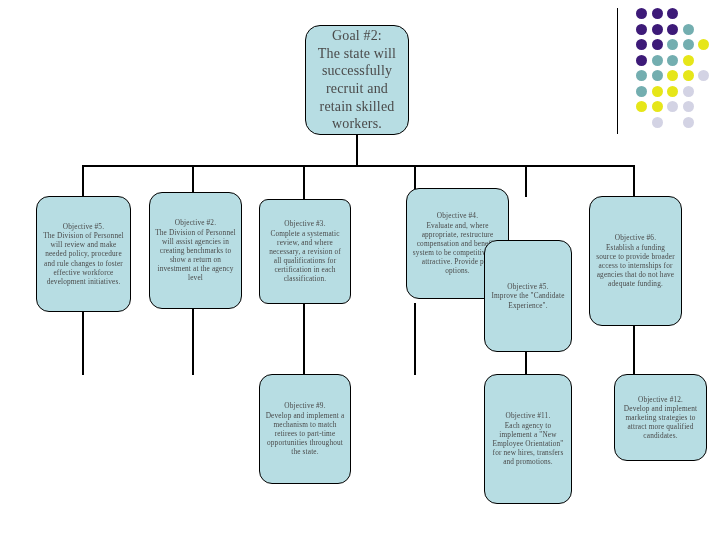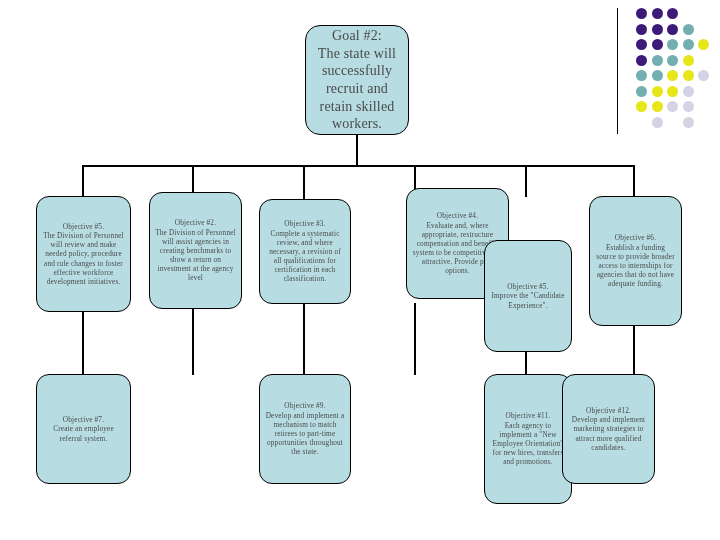--- a/index.html
+++ b/index.html
@@ -86,32 +86,32 @@
     font-size: 14px;
   }
 
   .obj {
     font-size: 7.3px;
   }
 
   
   #obj1 { left: 36px;  top: 196px; width: 95px;  height: 116px; }
   #obj2 { left: 149px; top: 192px; width: 93px;  height: 117px; }
-  #obj3 { left: 259px; top: 199px; width: 92px;  height: 105px; }
+  #obj3 { left: 259px; top: 199px; width: 92px;  height: 105px; border-radius: 9px; }
   #obj4 { left: 370px; top: 188px; width: 103px;  height: 111px; margin-left: 36px; }
   #obj5 { left: 484px; top: 196px; width: 88px;  height: 112px; margin-top: 44px; }
   #obj6 { left: 589px; top: 196px; width: 93px;  height: 130px; }
 
   
   #obj7  { left: 36px;  top: 374px; width: 95px; height: 110px; }
   #obj8  { left: 149px; top: 374px; width: 93px; height: 110px; }
   #obj9  { left: 259px; top: 374px; width: 92px; height: 110px; }
   #obj10 { left: 370px; top: 374px; width: 92px; height: 110px; }
   #obj11 { left: 484px; top: 374px; width: 88px; height: 130px; }
-  #obj12 { left: 562px; top: 374px; width: 93px; height: 110px; }
+  #obj12 { left: 614px; top: 374px; width: 93px; height: 87px; }
 </style>
 </head>
 <body>
 
 <div id="slide">
 
   <div id="deco">
     <div id="deco-rule"></div>
   <div class="dot" style="left: 19px; top: 6px; background: rgb(61, 26, 120);"></div>
       <div class="dot" style="left: 34.5px; top: 6px; background: rgb(61, 26, 120);"></div>
@@ -186,24 +186,20 @@
   </div>
   <div class="node obj" id="obj5">
     <span class="txt">Objective #5.
 Improve the "Candidate Experience".</span>
   </div>
   <div class="node obj" id="obj6">
     <span class="txt">Objective #6.
 Establish a funding source to provide broader access to internships for agencies that do not have adequate funding.</span>
   </div>
 
-  <div class="node obj" id="obj7">
-    <span class="txt">Objective #7.
-Create an employee referral system.</span>
-  </div>
   <div class="node obj" id="obj9">
     <span class="txt">Objective #9.
 Develop and implement a mechanism to match retirees to part-time opportunities throughout the state.</span>
   </div>
   <div class="node obj" id="obj11">
     <span class="txt">Objective #11.
 Each agency to implement a "New Employee Orientation" for new hires, transfers and promotions.</span>
   </div>
   <div class="node obj" id="obj12">
     <span class="txt">Objective #12.

